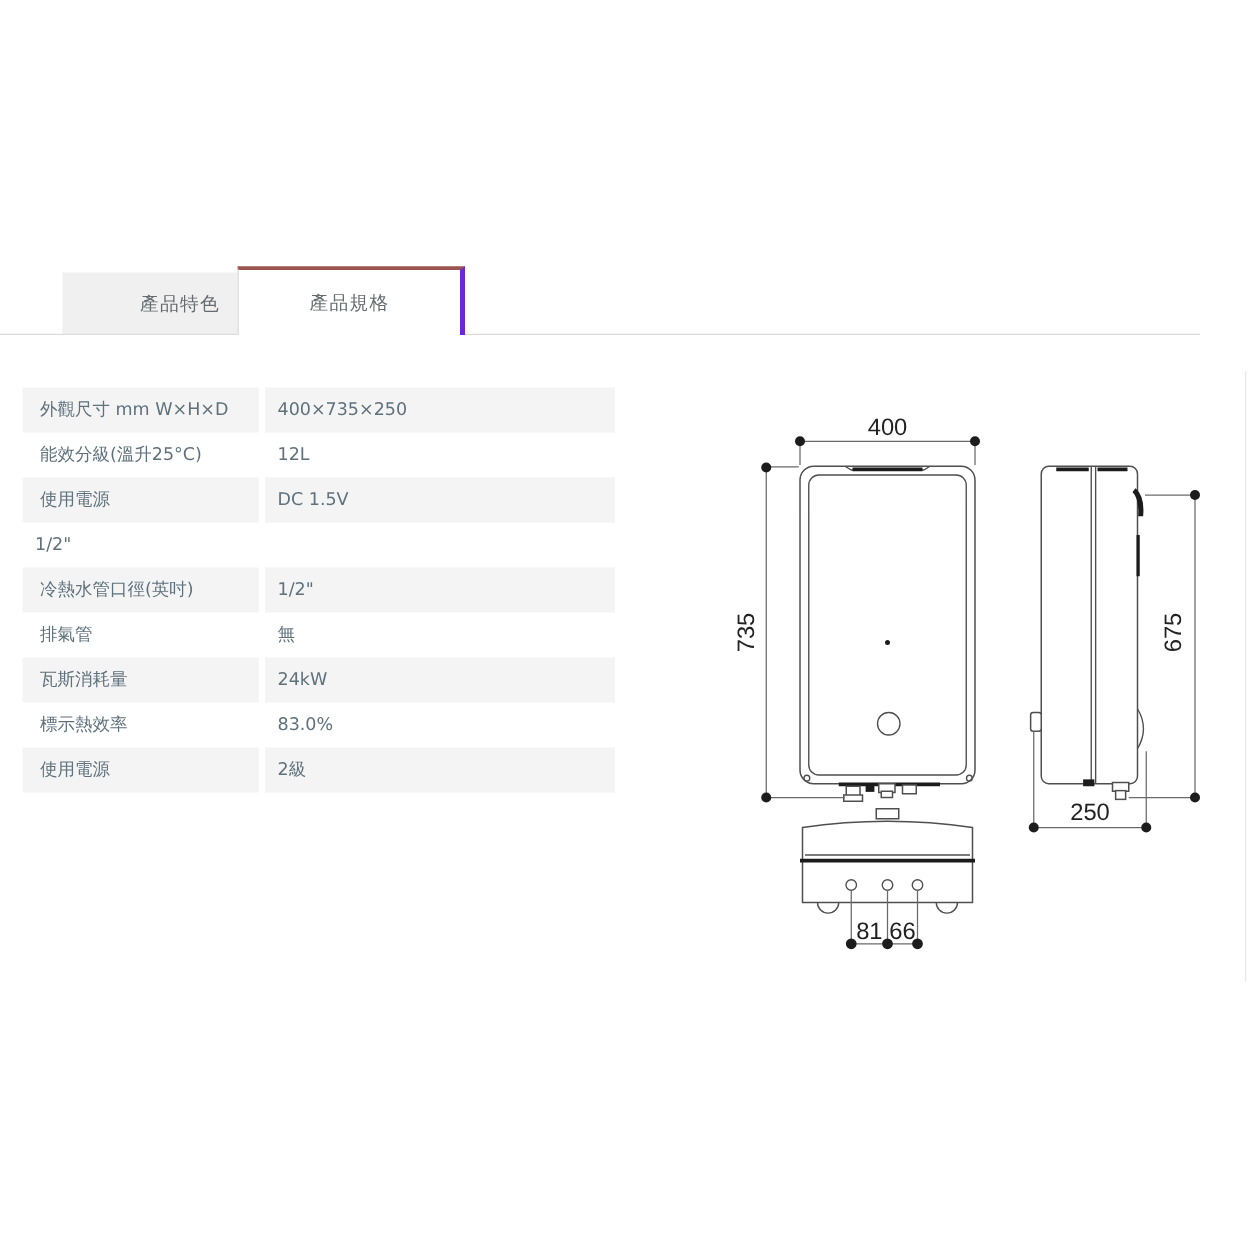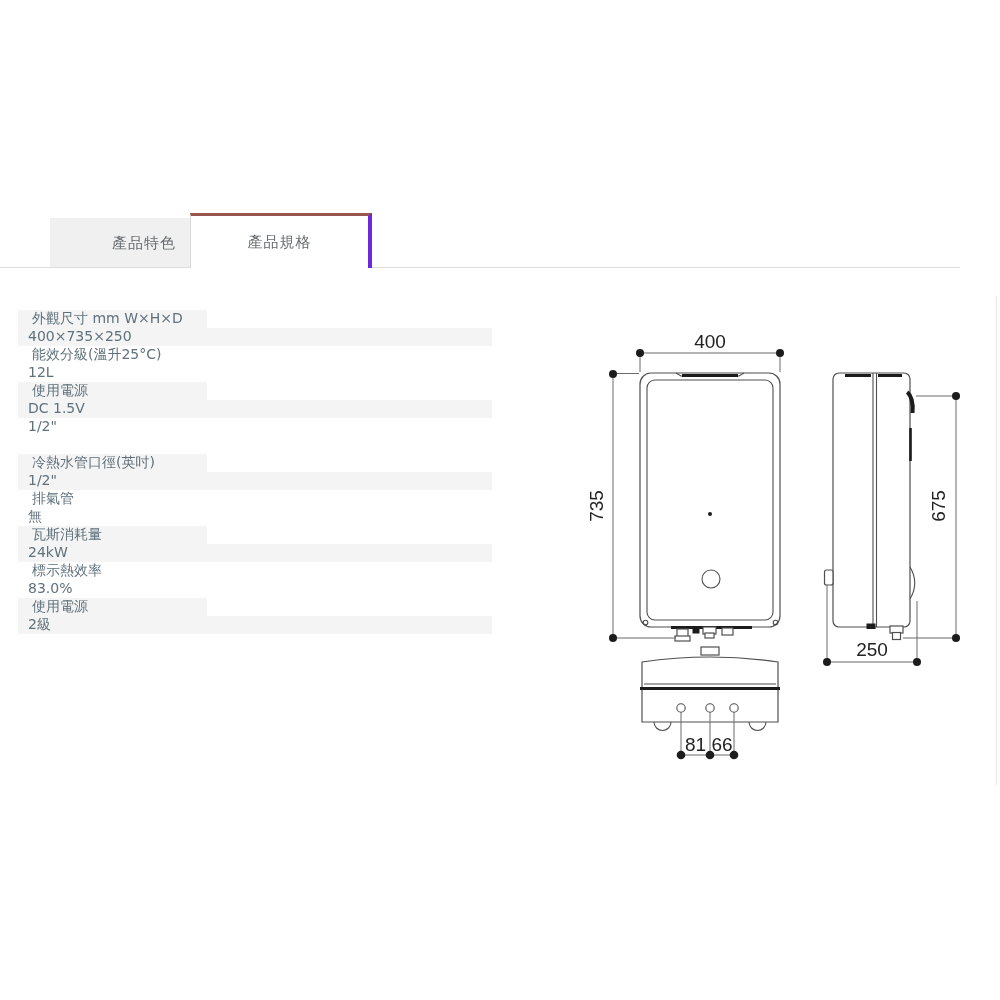--- a/index.html
+++ b/index.html
@@ -22,26 +22,26 @@
   .tab-active{
     left:190px;top:213px;width:182px;height:55px;background:#fff;
     border-top:3px solid var(--accent);
     border-left:1px solid #d9d9d9;border-right:4px solid #6d28d9;
   }
   .tab-underline{position:absolute;top:267px;height:1px;background:var(--divider);}
   .tab-underline.left{left:0;width:190px;}
   .tab-underline.right{left:372px;width:588px;}
   
   .spec-table{position:absolute;left:18px;top:310px;width:474px;}
-  .spec-row{display:flex;height:36px;font-size:14px;color:var(--table-text);flex-direction:column;}
+  .spec-row{display:flex;height:36px;font-size:14px;color:var(--table-text);}
   .spec-label{
     width:189px;box-sizing:border-box;display:flex;align-items:center;
     padding-left:14px;margin-right:5px;
   }
-  .spec-value{flex:1;display:flex;padding-left:10px;}
+  .spec-value{flex:1;display:flex;align-items:center;padding-left:10px;}
   .stripe .spec-label,.stripe .spec-value{background:var(--stripe-bg);}
   
   .diagram{position:absolute;left:575px;top:330px;}
   .ln{fill:none;stroke:var(--line);stroke-width:1.1;}
   .lnf{fill:#fff;stroke:var(--line);stroke-width:1.2;}
   .thick{fill:none;stroke:var(--dark);stroke-width:3;}
   .dim{fill:none;stroke:var(--dimline);stroke-width:1;}
   .dot{fill:var(--dark);stroke:none;}
   .blk{fill:var(--dark);stroke:none;}
   .dimtext{

